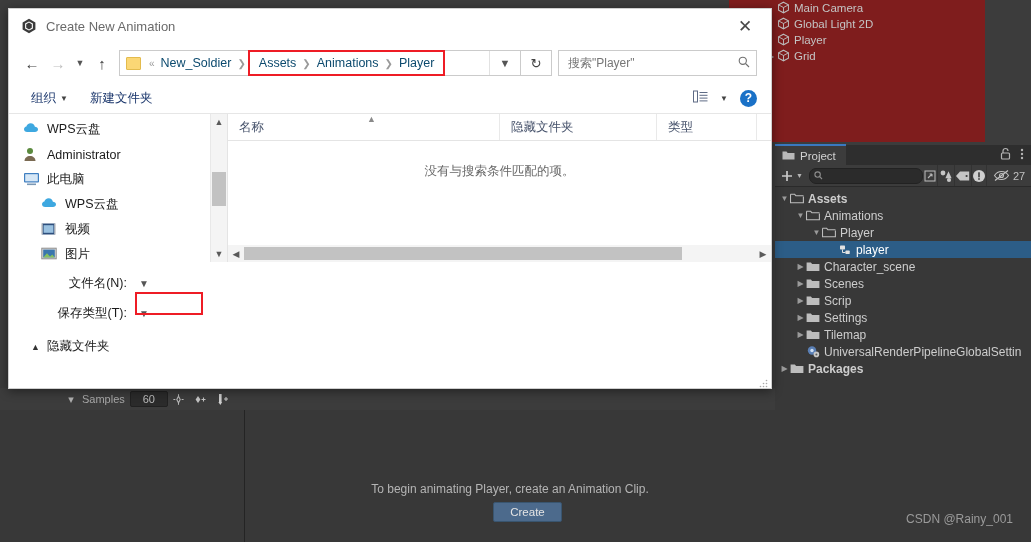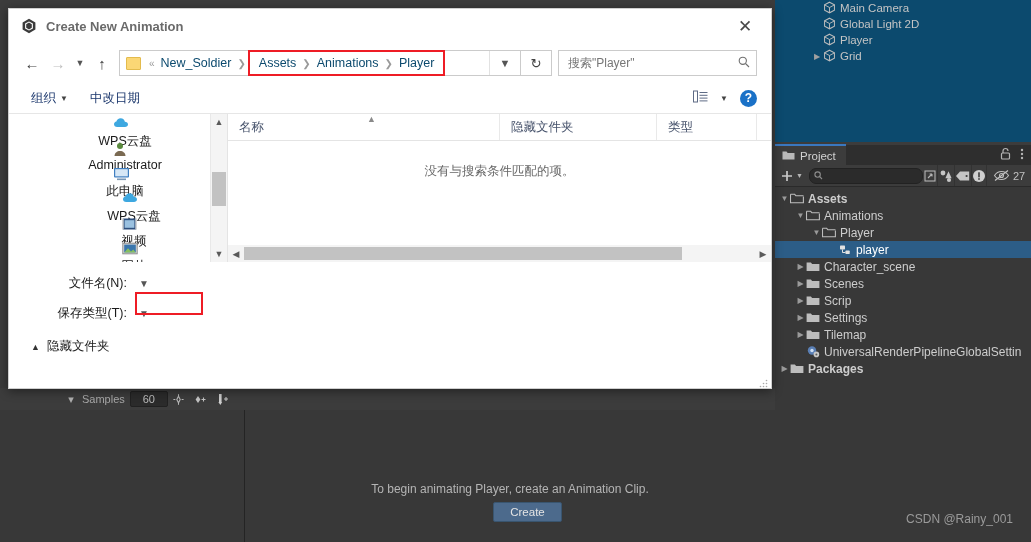--- a/index.html
+++ b/index.html
@@ -5,21 +5,21 @@
   html,body{margin:0;padding:0;}
   body{
     width:1031px;height:542px;position:relative;overflow:hidden;
     background:#383838;
     font-family:"Liberation Sans","DejaVu Sans",sans-serif;
     font-size:12px;color:#c8c8c8;
     -webkit-font-smoothing:antialiased;
   }
   
   .unity-root{position:absolute;inset:0;background:#3c3c3c;}
-  .hierarchy-panel{position:absolute;left:775px;top:0;width:256px;height:142px;background:#0c4a6e;}
+  .hierarchy-panel{position:absolute;left:729px;top:0;width:256px;height:142px;background:#7f1d1d;}
   .hier-row{display:flex;align-items:center;height:16px;padding-left:6px;color:#c4c4c4;font-size:11.5px;white-space:nowrap;}
   .hier-row .tri{width:12px;display:inline-block;color:#a0a0a0;font-size:8px;text-align:center;}
   .cube-ico{width:13px;height:13px;margin-right:4px;flex:0 0 auto;}
   .anim-window{position:absolute;left:0;top:380px;width:775px;height:162px;background:#393939;}
   .anim-toolbar{position:absolute;left:0;top:388px;width:775px;height:22px;background:#3c3c3c;
      border-bottom:1px solid #2a2a2a;display:flex;align-items:center;}
   .anim-left{position:absolute;left:0;top:410px;width:244px;height:132px;background:#383838;border-right:1px solid #242424;}
   .anim-right{position:absolute;left:245px;top:410px;width:530px;height:132px;background:#383838;}
   .anim-msg{position:absolute;left:245px;top:482px;width:530px;text-align:center;color:#b4b4b4;font-size:12px;}
   .create-btn{position:absolute;left:468px;top:502px;width:67px;height:18px;background:#4c6a8c;
@@ -49,21 +49,21 @@
   .tree-row.sel{background:#2c5d87;color:#ffffff;}
   .tree-row .tri{width:11px;flex:0 0 auto;color:#9a9a9a;font-size:8px;text-align:center;}
   .tree-row .tri.empty{visibility:hidden;}
   .watermark{position:absolute;right:18px;bottom:16px;color:#9a9a9a;font-size:12px;}
 
   
   .dialog{position:absolute;left:8px;top:8px;width:762px;height:379px;background:#ffffff;
      border:1px solid #cfcfcf;box-shadow:0 2px 10px rgba(0,0,0,.45);font-size:12px;color:#1a1a1a;}
   .dlg-title{height:34px;display:flex;align-items:center;padding:0 6px 0 12px;}
   .dlg-title .u-ico{width:16px;height:16px;margin-right:9px;}
-  .dlg-title .t-txt{font-size:13px;color:#6a6a6a;font-weight:bold;}
+  .dlg-title .t-txt{font-size:13px;color:#6a6a6a;}
   .dlg-close{margin-left:auto;width:40px;height:30px;display:flex;align-items:center;justify-content:center;
      color:#4a4a4a;font-size:17px;}
   .dlg-nav{height:40px;display:flex;align-items:center;padding:0 14px 0 10px;gap:0;}
   .nav-btn{width:26px;height:26px;display:flex;align-items:center;justify-content:center;color:#3c3c3c;font-size:15px;}
   .nav-btn.dim{color:#bdbdbd;}
   .nav-btn.sm{width:18px;font-size:9px;color:#555;}
   .addrbar{flex:1;height:24px;border:1px solid #cbcbcb;background:#fff;display:flex;align-items:center;
      margin-left:4px;position:relative;}
   .addr-folder{width:13px;height:11px;background:#fbd775;border:1px solid #e3bb4d;border-radius:1px;margin:0 6px 0 6px;}
   .crumb{padding:0 4px;color:#0c4a6e;font-size:12.5px;}
@@ -78,21 +78,21 @@
   .searchbox .ph{flex:1;font-size:12px;}
   .dlg-cmdbar{height:30px;display:flex;align-items:center;padding:0 14px 0 22px;color:#19356b;font-size:12.5px;
      border-bottom:1px solid #e6e6e6;}
   .cmd{margin-right:22px;display:flex;align-items:center;gap:4px;}
   .cmd .ar{font-size:8px;color:#444;}
   .cmdbar-right{margin-left:auto;display:flex;align-items:center;gap:12px;}
   .help-ico{width:17px;height:17px;border-radius:50%;background:#1a71c7;color:#fff;font-size:12px;font-weight:bold;
      display:flex;align-items:center;justify-content:center;}
   .dlg-body{display:flex;height:148px;}
   .nav-pane{width:218px;border-right:1px solid #e4e4e4;position:relative;overflow:hidden;padding-top:3px;}
-  .np-item{height:25px;display:flex;align-items:center;font-size:12.5px;color:#1a1a1a;white-space:nowrap;flex-direction:column;}
+  .np-item{height:25px;display:flex;align-items:center;font-size:12.5px;color:#1a1a1a;white-space:nowrap;}
   .np-ico{width:17px;height:16px;margin-right:7px;flex:0 0 auto;}
   .np-scroll{position:absolute;right:0;top:0;width:16px;height:148px;background:#f4f4f4;border-left:1px solid #e8e8e8;}
   .np-scroll .arw{height:16px;display:flex;align-items:center;justify-content:center;color:#5a5a5a;font-size:9px;}
   .np-thumb{position:absolute;top:58px;left:1px;width:14px;height:34px;background:#c2c2c2;}
   .list-pane{flex:1;position:relative;}
   .col-head{height:26px;display:flex;align-items:center;border-bottom:1px solid #e4e4e4;position:relative;}
   .col{height:26px;display:flex;align-items:center;padding-left:11px;color:#46526b;font-size:12.5px;
      border-right:1px solid #e9e9e9;box-sizing:border-box;}
   .sort-caret{position:absolute;left:139px;top:0px;color:#8a8a8a;font-size:9px;}
   .empty-msg{text-align:center;color:#676767;font-size:12.5px;padding-top:22px;}
@@ -431,21 +431,21 @@
           </svg>
       </span>
     </div>
   </div>
 
   <div class="dlg-cmdbar">
     <span class="cmd">
       <span>组织</span>
       <span class="ar">▼</span>
     </span>
-    <span class="cmd">中改日期</span>
+    <span class="cmd">新建文件夹</span>
     <span class="cmdbar-right">
       <span>
         <svg width="15" height="13" viewBox="0 0 15 13">
             <rect x="0.5" y="1" width="4" height="11" fill="none" stroke="#5e6b85" stroke-width="1"></rect>
             <path d="M6.5 2.5h8M6.5 5.3h8M6.5 8.1h8M6.5 10.9h8" stroke="#5e6b85" stroke-width="1"></path>
           </svg>
       </span>
       <span style="font-size:8px;color:#444;">▼</span>
       <span class="help-ico">?</span>
     </span>

